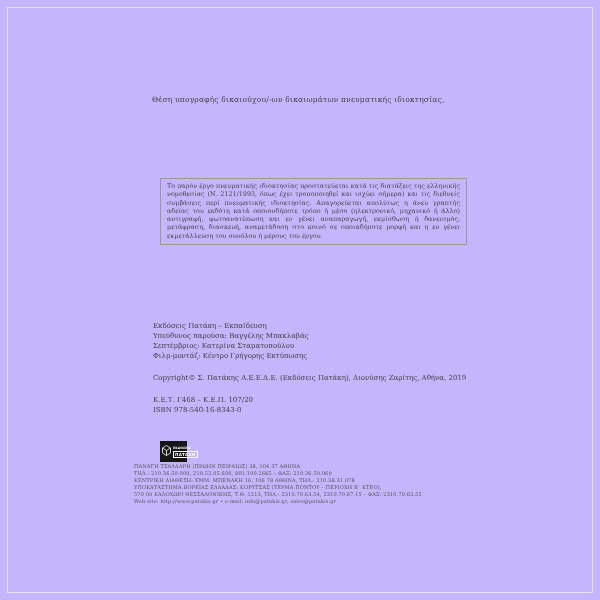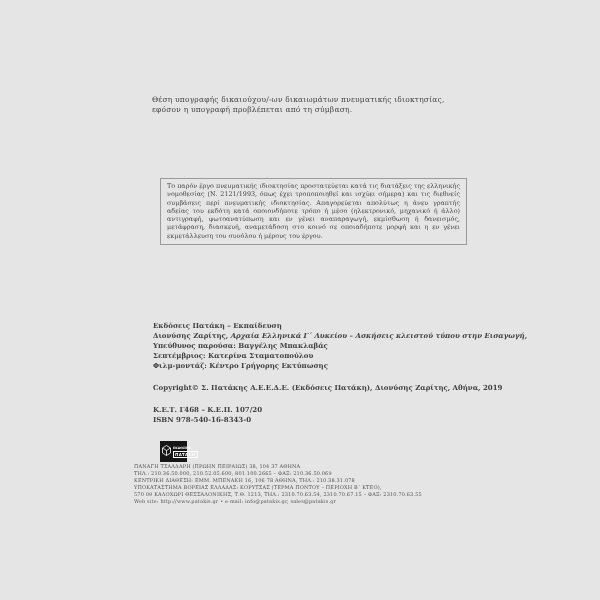--- a/index.html
+++ b/index.html
@@ -4,21 +4,21 @@
 <style>
   html, body { margin: 0; padding: 0; }
   body {
     width: 600px; height: 600px;
     background: #ffffff;
     font-family: "DejaVu Serif", serif;
     color: #3f3f3f;
     position: relative;
     overflow: hidden;
   }
-  .sheet { position: absolute; inset: 0; background: #e5e5e5; }
+  .sheet { position: absolute; inset: 0; background: #c4b5fd; }
   .page-edge {
     position: absolute; inset: 7px;
     border: 1px solid #e4e4e4;
     pointer-events: none;
   }
   .sig-note {
     position: absolute; left: 152px; top: 95px; width: 330px;
     font-size: 7.5px; line-height: 10px; color: #454545;
     letter-spacing: 0.2px;
   }
@@ -26,21 +26,21 @@
     position: absolute; left: 160px; top: 178px; width: 293px;
     border: 1px solid #9a9a9a;
     padding: 3px 6px 4px 6px;
     font-size: 6.4px; line-height: 8.3px;
     text-align: justify; color: #474747;
   }
   .credits {
     position: absolute; left: 153px; top: 321px; width: 400px;
     font-size: 7px; line-height: 10px; color: #424242;
   }
-  .credits .cl { white-space: nowrap; font-weight: bold; }
+  .credits .cl { white-space: nowrap; }
   .credits .sp { margin-top: 12px; }
   .it { font-style: italic; }
   .logo {
     position: absolute; left: 160px; top: 441px;
     width: 27px; height: 21px;
     background: #161616;
     display: flex; align-items: center;
     padding: 1px; box-sizing: border-box; gap: 1px;
   }
   .logo svg { flex: 0 0 auto; }
@@ -61,28 +61,26 @@
   }
 </style>
 </head>
 <body>
 
 <div class="sheet">
   <div class="page-edge"></div>
 
   <div class="sig-note">
     <div>Θέση υπογραφής δικαιούχου/-ων δικαιωμάτων πνευματικής ιδιοκτησίας,</div>
-    <div>εφόσον η υπογραφή προβλέπεται από τη σύμβαση.</div>
   </div>
 
   <div class="copy-box">Το παρόν έργο πνευματικής ιδιοκτησίας προστατεύεται κατά τις διατάξεις της ελληνικής νομοθεσίας (Ν. 2121/1993, όπως έχει τροποποιηθεί και ισχύει σήμερα) και τις διεθνείς συμβάσεις περί πνευματικής ιδιοκτησίας. Απαγορεύεται απολύτως η άνευ γραπτής αδείας του εκδότη κατά οποιονδήποτε τρόπο ή μέσο (ηλεκτρονικό, μηχανικό ή άλλο) αντιγραφή, φωτοανατύπωση και εν γένει αναπαραγωγή, εκμίσθωση ή δανεισμός, μετάφραση, διασκευή, αναμετάδοση στο κοινό σε οποιαδήποτε μορφή και η εν γένει εκμετάλλευση του συνόλου ή μέρους του έργου.</div>
 
   <div class="credits">
     <div class="cl">Εκδόσεις Πατάκη – Εκπαίδευση</div>
-    <div class="cl"><span>Διονύσης Ζαρίτης, </span><span class="it">Αρχαία Ελληνικά Γ΄ Λυκείου – Ασκήσεις κλειστού τύπου στην Εισαγωγή</span><span>,</span></div>
     <div class="cl">Υπεύθυνος παρούσα: Βαγγέλης Μπακλαβάς</div>
     <div class="cl">Σεπτέμβριος: Κατερίνα Σταματοπούλου</div>
     <div class="cl">Φιλμ-μοντάζ: Κέντρο Γρήγορης Εκτύπωσης</div>
     <div class="cl sp">Copyright© Σ. Πατάκης Α.Ε.Ε.Δ.Ε. (Εκδόσεις Πατάκη), Διονύσης Ζαρίτης, Αθήνα, 2019</div>
     <div class="cl sp">Κ.Ε.Τ. Γ468 – Κ.Ε.Π. 107/20</div>
     <div class="cl">ISBN 978-540-16-8343-0</div>
   </div>
 
   <div class="logo">
     <span>

